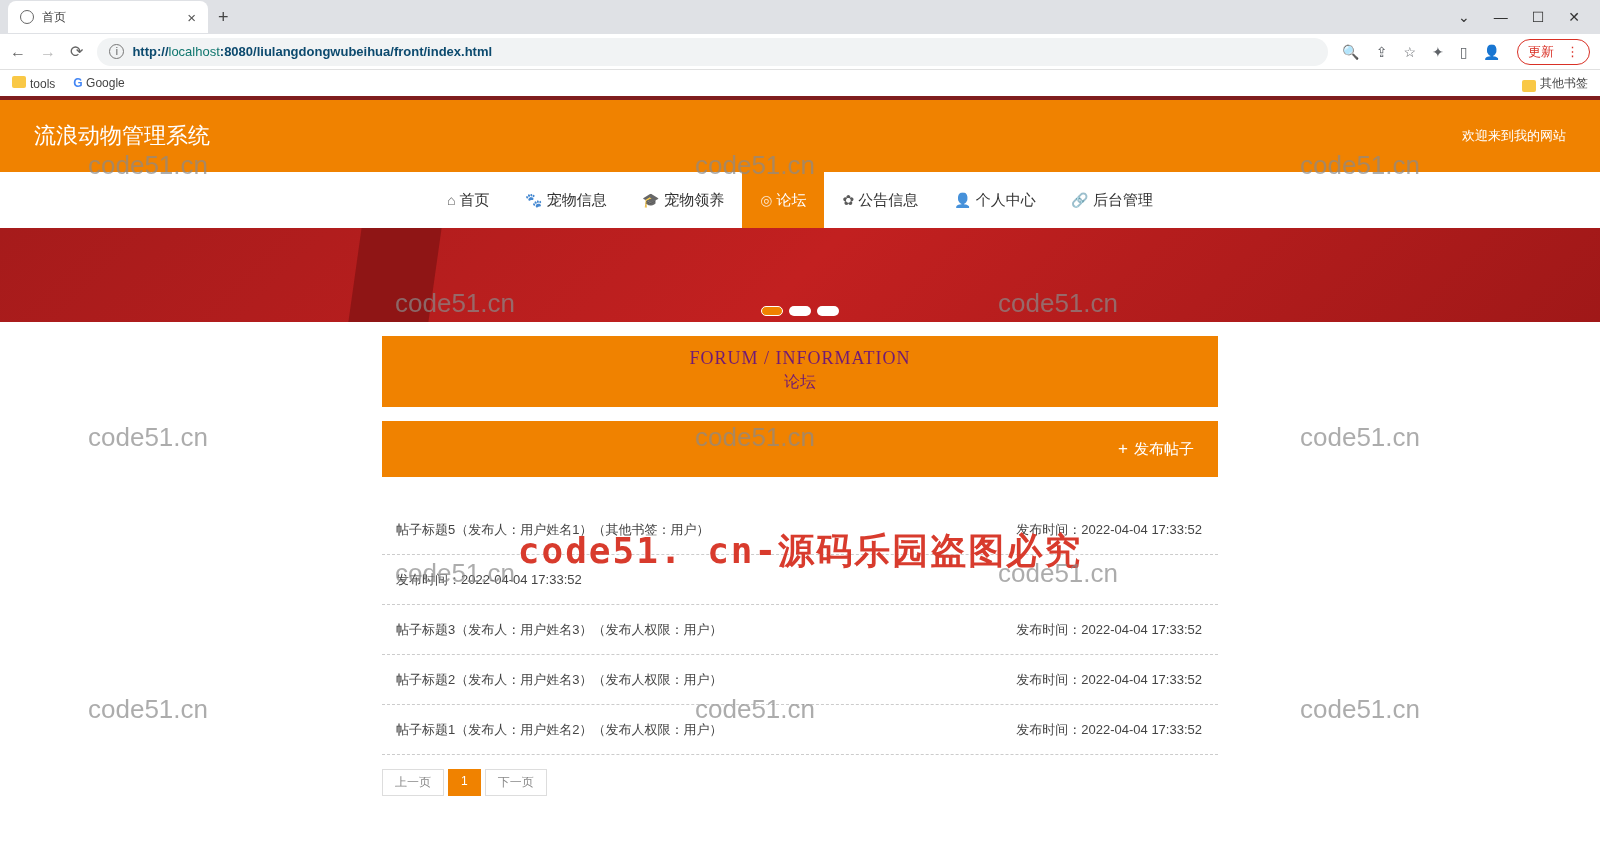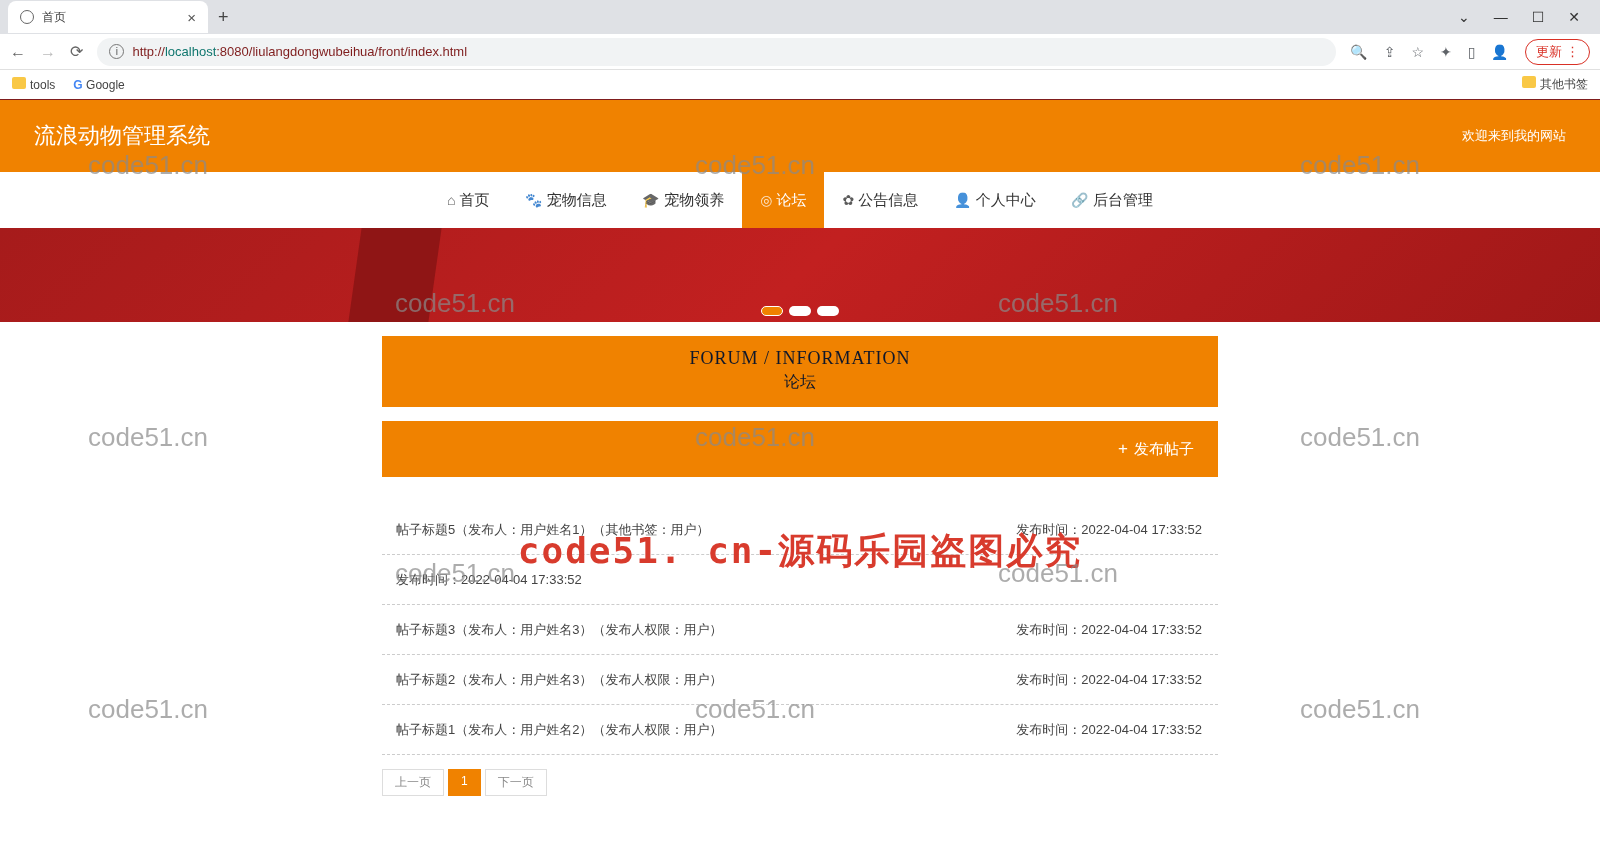--- a/index.html
+++ b/index.html
@@ -9,43 +9,43 @@
 .tab { display: flex; align-items: center; background: #fff; border-radius: 8px 8px 0 0; height: 32px; padding: 0 12px; min-width: 200px; gap: 8px; font-size: 12px; color: #444; }
 .tab .globe { width: 14px; height: 14px; border: 1.2px solid #666; border-radius: 50%; display: inline-flex; align-items: center; justify-content: center; font-size: 9px; }
 .tab .close { margin-left: auto; font-size: 15px; color: #555; }
 .new-tab { padding: 0 10px; font-size: 18px; color: #444; }
 .win-controls { margin-left: auto; display: flex; gap: 24px; padding: 0 12px; font-size: 14px; color: #333; }
 .addr-bar { display: flex; align-items: center; height: 36px; background: #fff; padding: 0 10px; gap: 14px; border-bottom: 1px solid #e0e0e0; }
 .nav-ico { color: #666; font-size: 16px; }
 .nav-ico.dis { color: #bbb; }
 .url-box { flex: 1; display: flex; align-items: center; gap: 8px; background: #f1f3f4; border-radius: 14px; height: 28px; padding: 0 12px; font-size: 13px; color: #555; }
 .url-box .info { border: 1px solid #777; border-radius: 50%; width: 15px; height: 15px; display: inline-flex; align-items: center; justify-content: center; font-size: 10px; }
-.url-box .host { color: #7f1d1d; }
+.url-box .host { color: #0c4a6e; font-weight: bold; }
 .url-box .bold { color: #0f766e; }
 .addr-right { display: flex; align-items: center; gap: 16px; color: #5f6368; }
-.update-btn { display: flex; align-items: center; gap: 4px; border: 1px solid #d93025; color: #d93025; border-radius: 14px; padding: 3px 10px; font-size: 13px; }
-.bm-bar { display: flex; align-items: center; height: 30px; padding: 0 12px; gap: 18px; background: #fff; font-size: 12px; color: #444; border-bottom: 1px solid #7f1d1d; }
+.update-btn { display: flex; align-items: center; gap: 12px; border: 1px solid #d93025; color: #d93025; border-radius: 14px; padding: 3px 10px; font-size: 13px; }
+.bm-bar { display: flex; align-items: center; height: 30px; padding: 0 12px; gap: 18px; background: #fff; font-size: 12px; color: #444; border-bottom: 4px solid #7f1d1d; }
 .bm-bar .folder { width: 14px; height: 12px; background: #f9c846; border-radius: 2px; display: inline-block; margin-right: 4px; }
 .bm-bar .gicon { color: #4285f4; font-weight: bold; }
-.bm-right { margin-left: auto; display: flex; align-items: flex-start; }
+.bm-right { margin-left: auto; display: flex; align-items: flex-end; }
 .viewport { position: relative; background: #fff; }
 .hdr-orange { background: #f08200; color: #fff; display: flex; align-items: center; padding: 0 34px; height: 72px; }
 .sys-title { font-size: 22px; font-weight: normal; }
 .welcome { margin-left: auto; font-size: 13px; }
 .nav { background: #fff; display: flex; justify-content: center; height: 56px; }
 .nav-item { display: flex; align-items: center; padding: 0 18px; font-size: 15px; color: #333; gap: 4px; }
 .nav-item.active { background: #f08200; color: #fff; }
 .nav-item .m-ico { font-size: 14px; opacity: .8; }
 .banner { height: 94px; background: linear-gradient(135deg, #a61b1b, #c22020, #a01818); position: relative; overflow: hidden; }
 .banner::before { content: ""; position: absolute; left: 355px; top: -18px; width: 80px; height: 130px; background: #8f1515; transform: skewX(-8deg); }
 .dots { position: absolute; left: 50%; bottom: 6px; transform: translateX(-50%); display: flex; gap: 6px; }
 .dot { width: 22px; height: 10px; border-radius: 6px; background: #fff; }
 .dot.active { background: #f08200; border: 1px solid #fff; }
 .content { width: 836px; margin: 14px auto 0; }
-.sec-head { background: #f08200; color: #0f172a; text-align: center; padding: 12px 0 14px; }
+.sec-head { background: #f08200; color: #701a75; text-align: center; padding: 12px 0 14px; }
 .sec-head .en { font-family: Georgia, serif; font-size: 18px; letter-spacing: 1px; }
 .sec-head .cn { font-size: 16px; margin-top: 3px; }
 .post-btn-box { background: #f08200; margin-top: 14px; height: 56px; display: flex; align-items: center; justify-content: flex-end; padding: 0 24px; }
 .post-btn { display: flex; align-items: center; gap: 6px; color: #fff; font-size: 15px; }
 .post-btn .plus { font-size: 17px; }
 .list { margin-top: 28px; }
 .list-row { display: flex; align-items: center; height: 50px; font-size: 13px; color: #444; border-bottom: 1px dashed #ccc; padding: 0 16px 0 14px; }
 .list-row .left { flex: 1; }
 .list-row .time-lbl { color: #444; text-align: right; }
 .pager { display: flex; gap: 4px; margin: 14px 0 0 0; }

